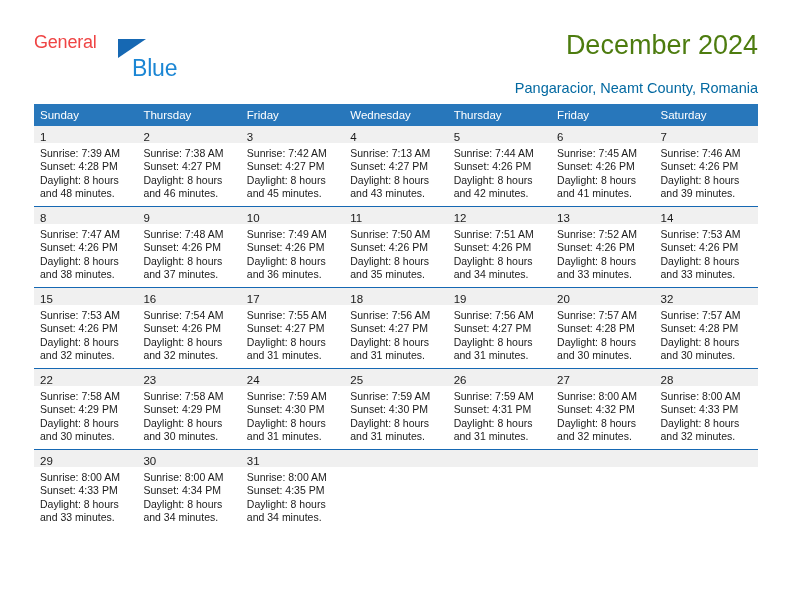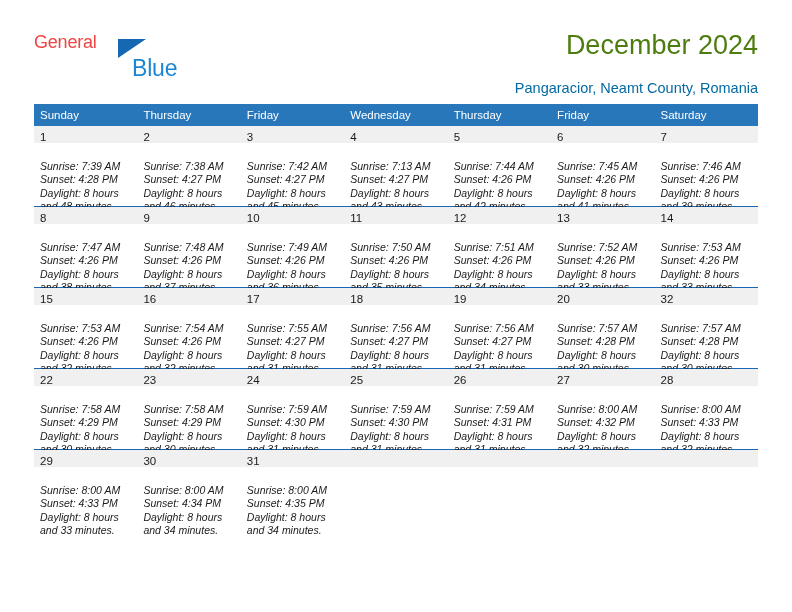--- a/index.html
+++ b/index.html
@@ -127,22 +127,21 @@
     height: 17px;
     padding: 1px 0 0 6px;
     box-sizing: border-box;
   }
   .daynum {
     font-size: 11.5px;
     color: #1a1a1a;
     line-height: 15px;
   }
   .daylines {
-    padding: 17px 6px 0 6px;
-    font-style: italic;
+    padding: 4px 6px 0 6px;
   }
   .dayline {
     font-size: 10.5px;
     line-height: 13.3px;
     color: #1a1a1a;
     white-space: nowrap;
   }
   .empty .daynum-band {
     background: #f0f0f0;
   }

